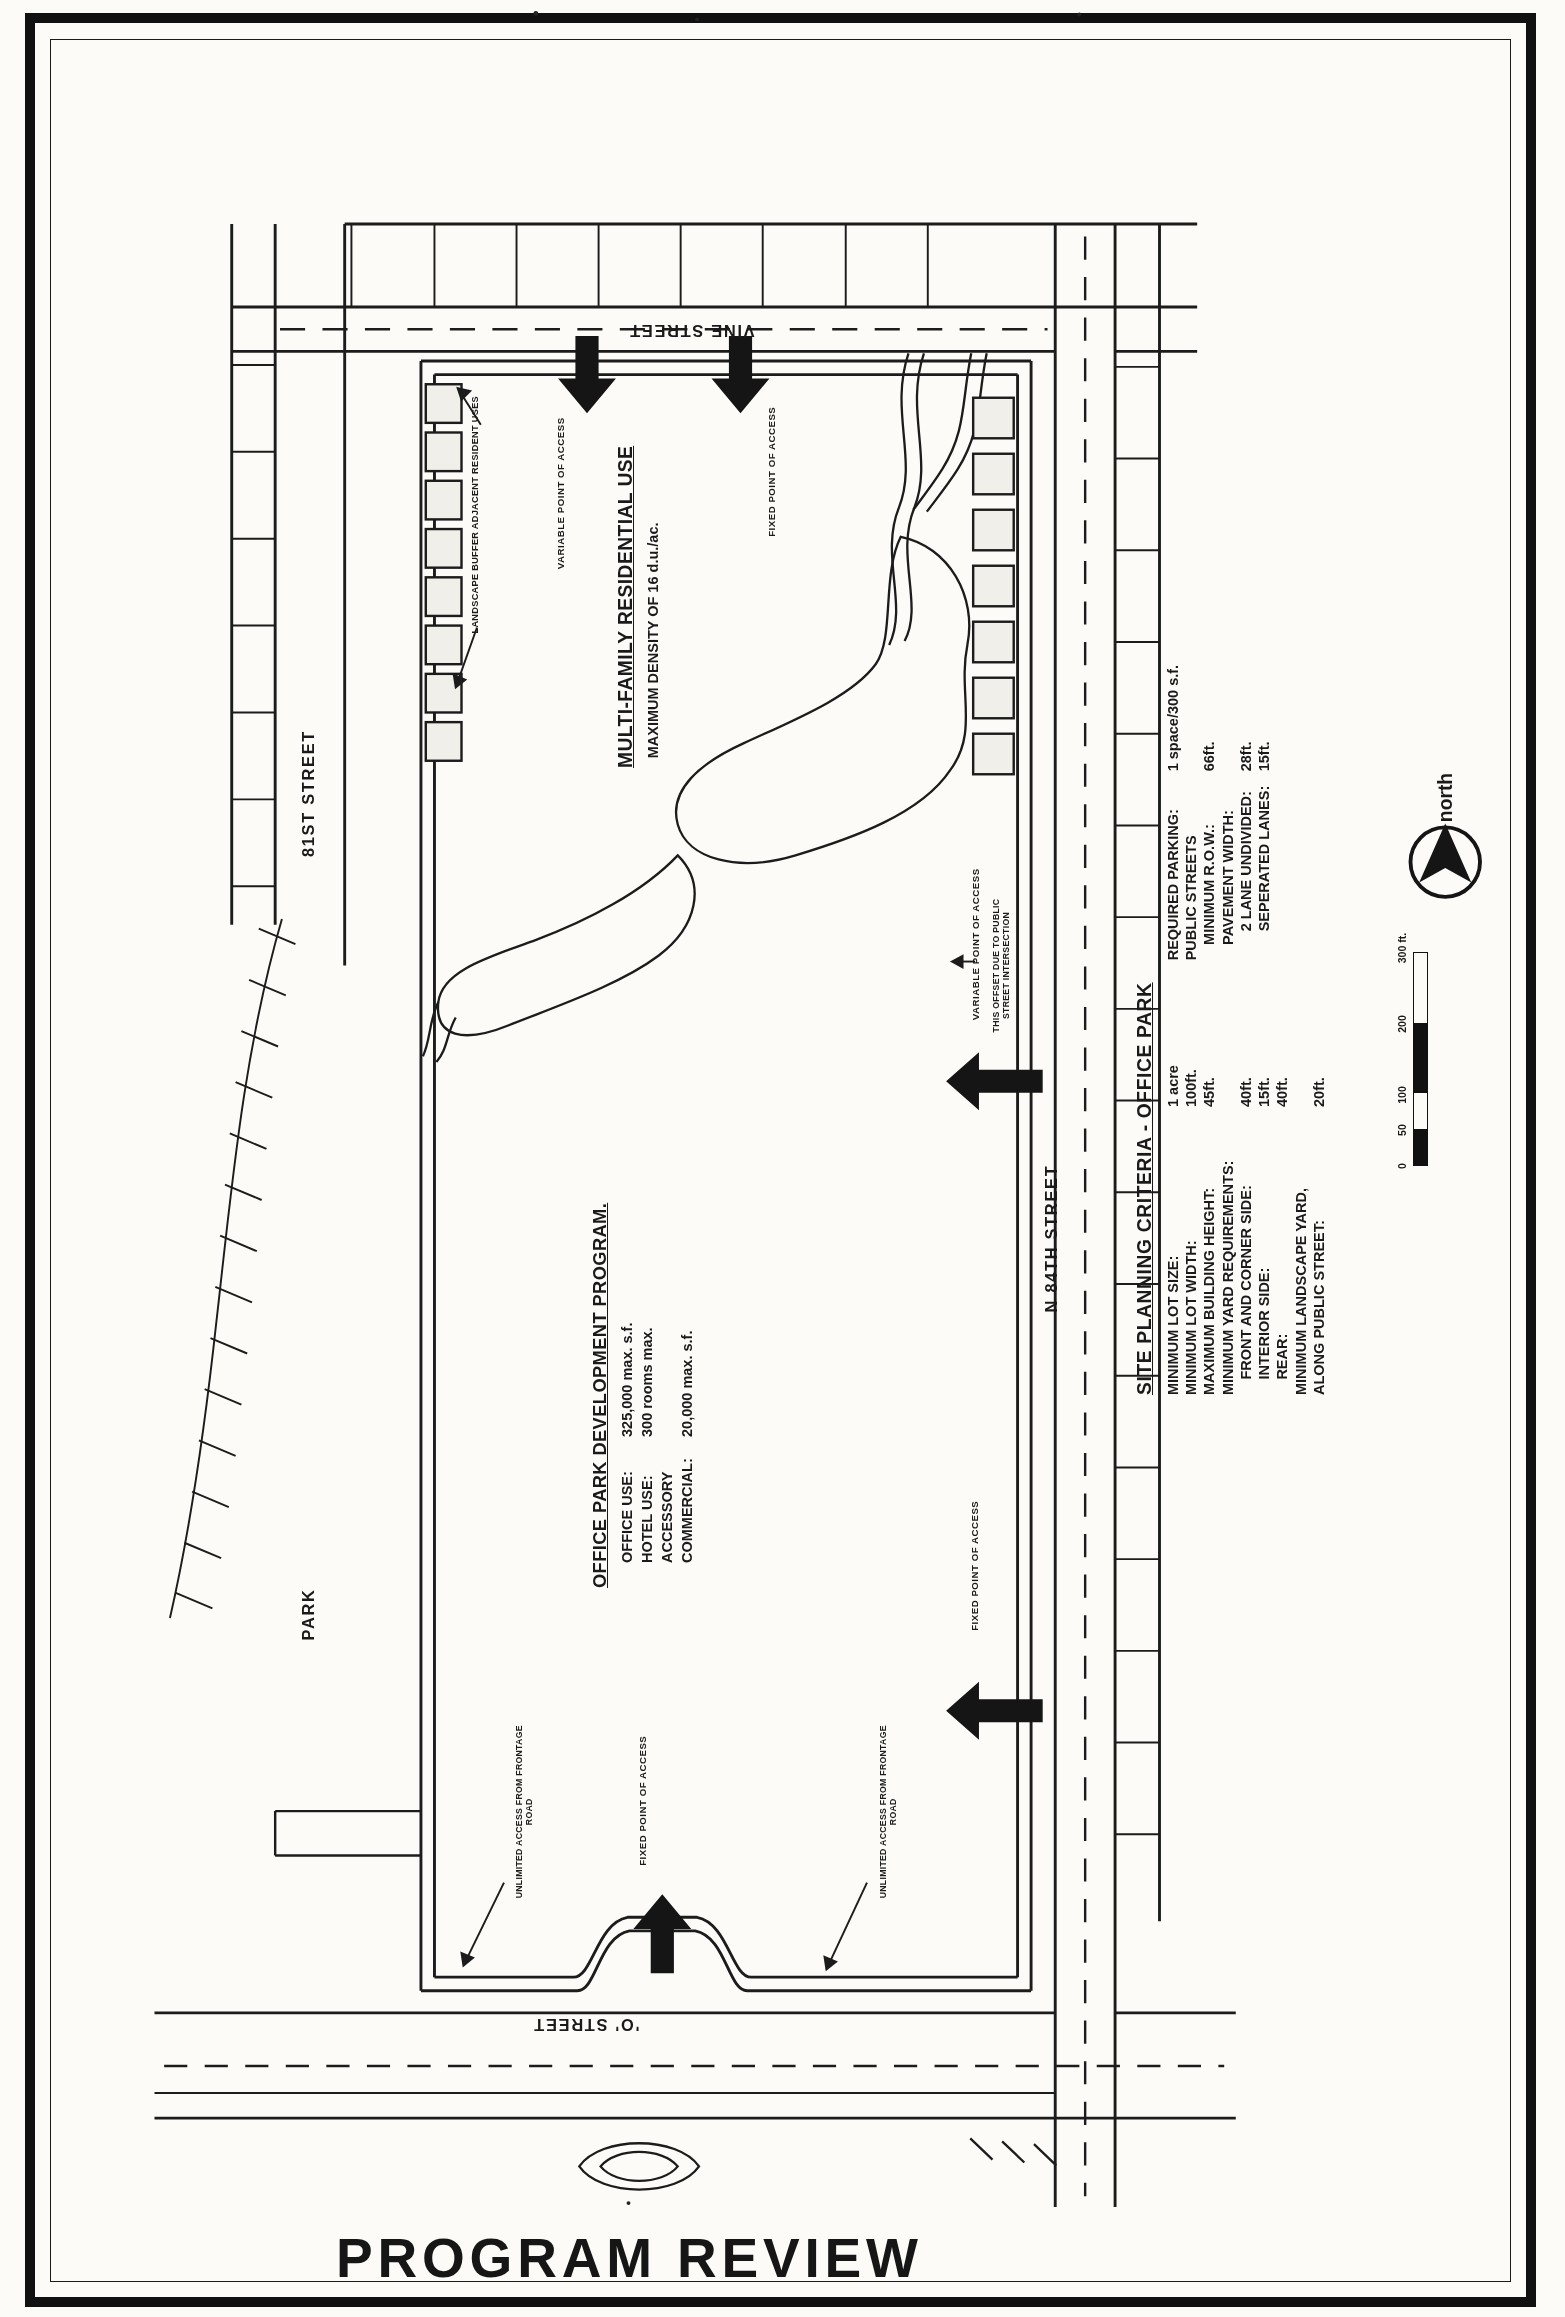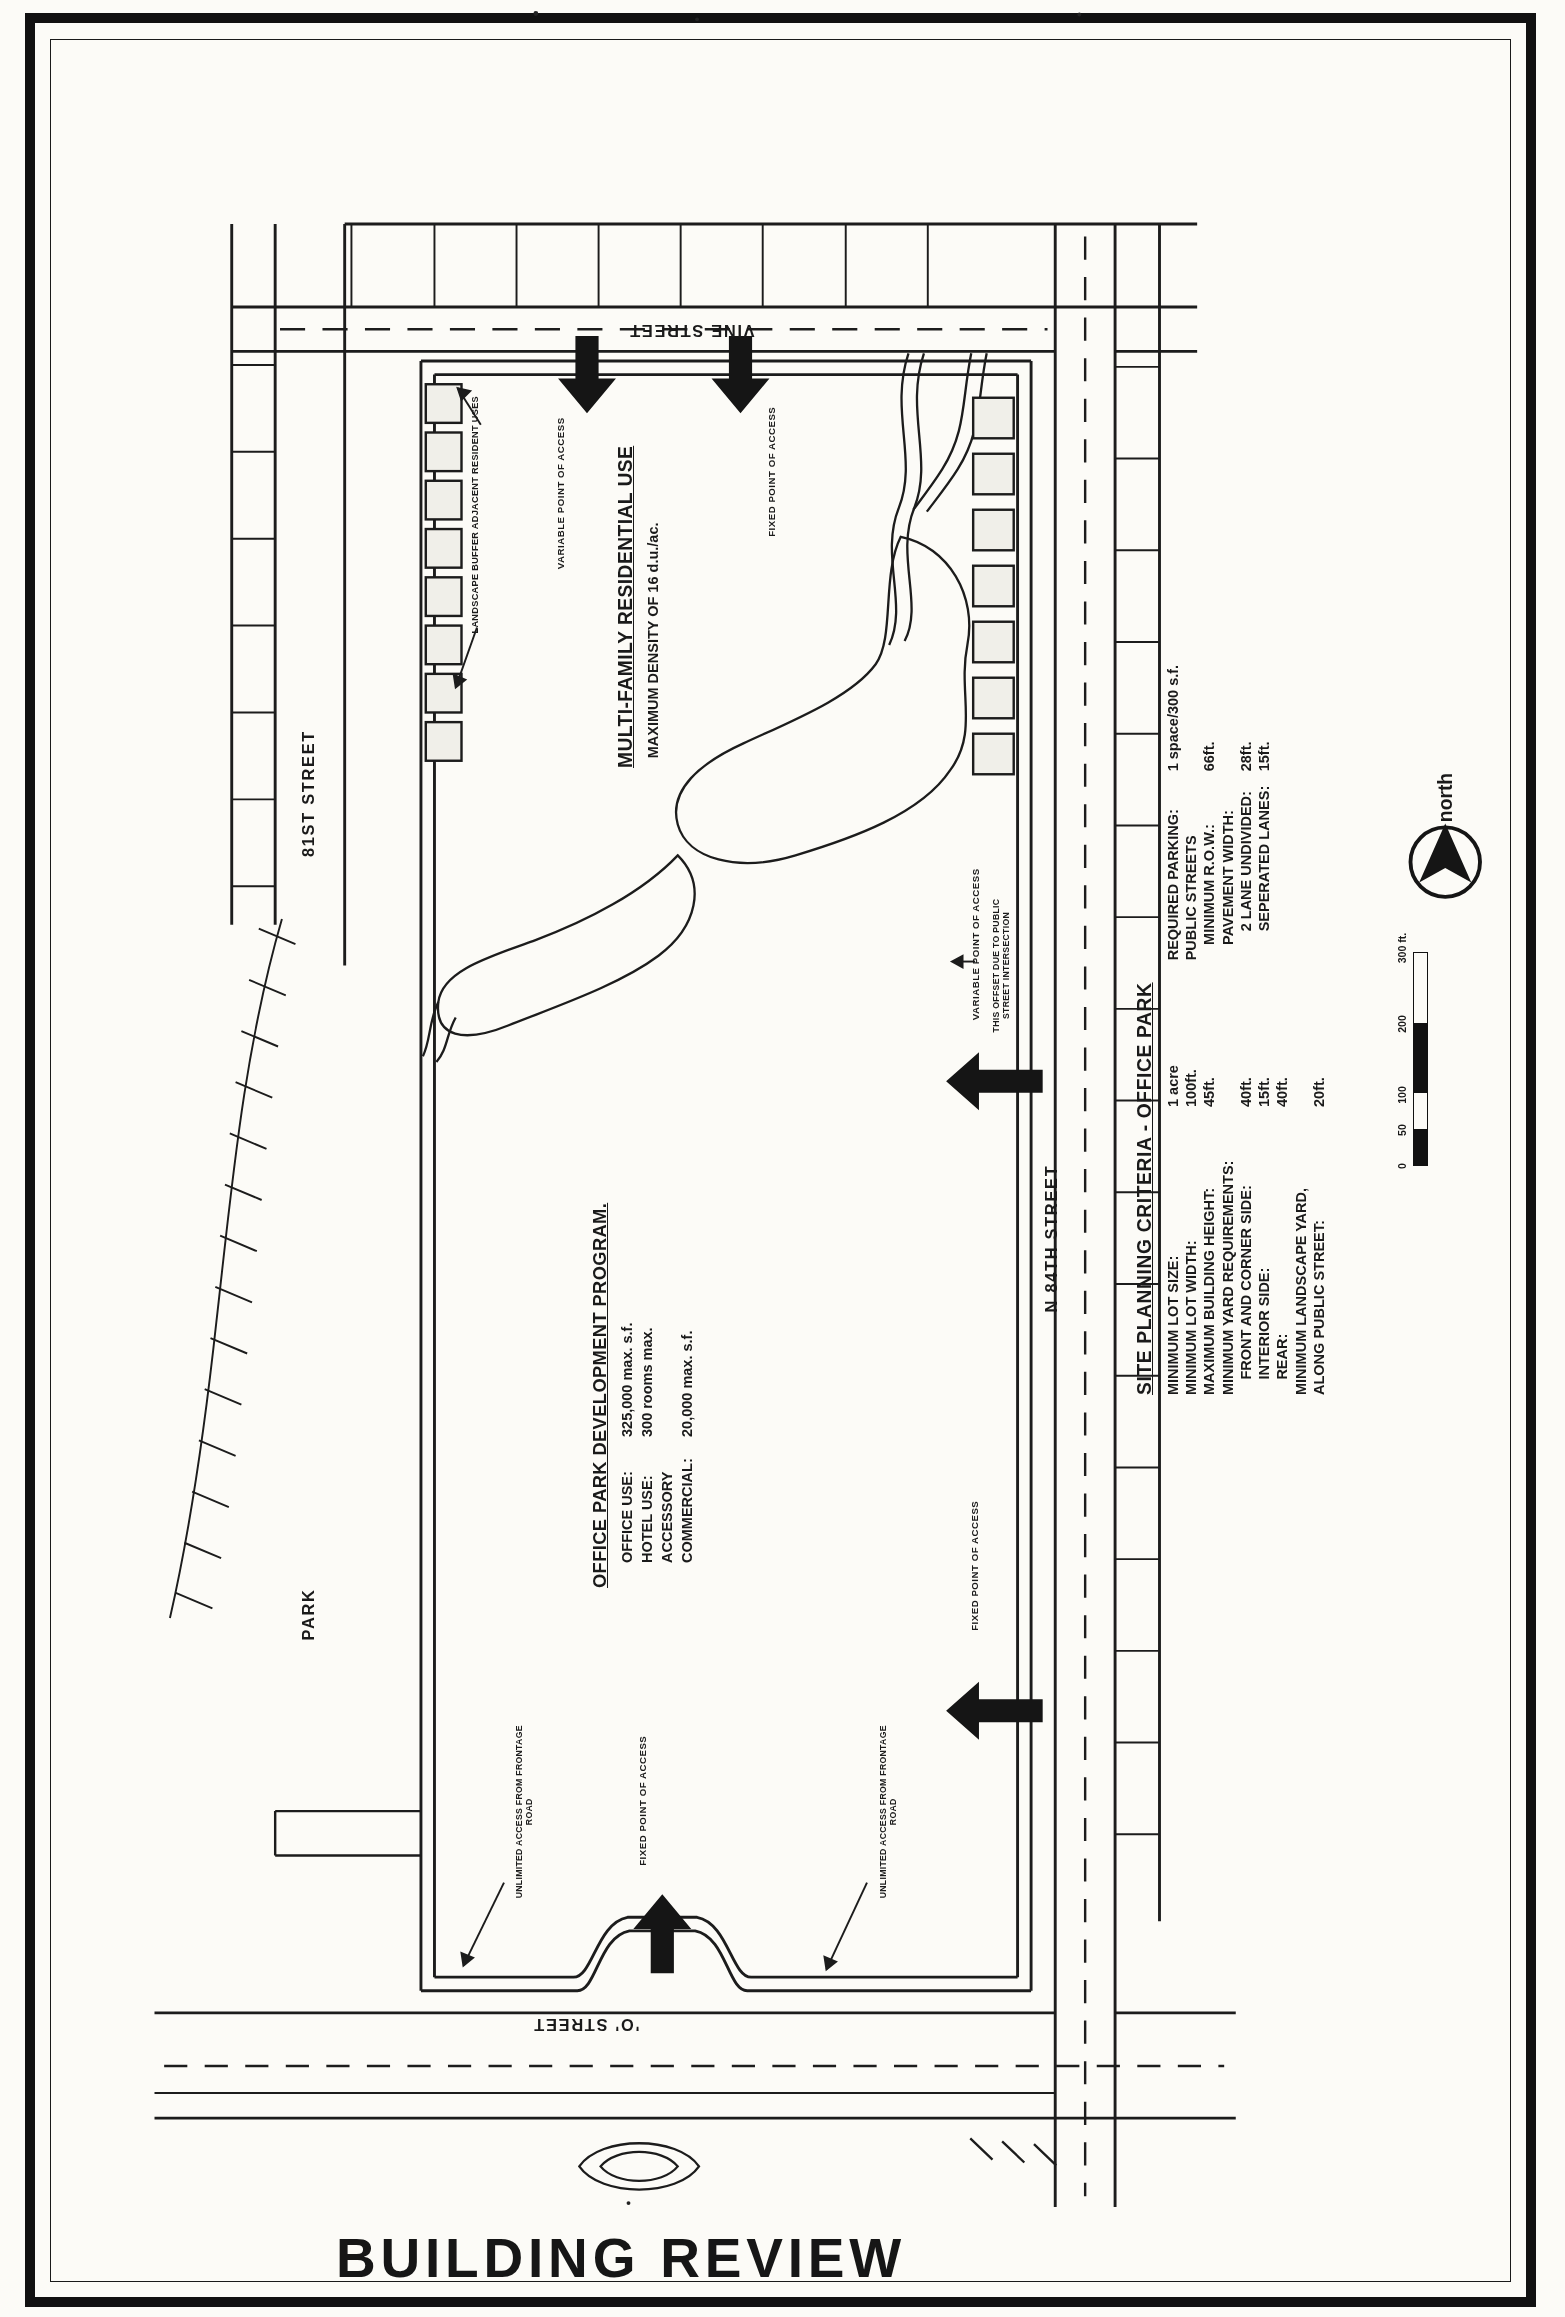--- a/index.html
+++ b/index.html
@@ -248,16 +248,16 @@
     <span class="sb-num" style="left:142px;">200</span>
     <span class="sb-num" style="left:218px;">300 ft.</span>
     <div class="sb-bar">
       <div class="sb-seg sb-b" style="width:36px;"></div>
       <div class="sb-seg sb-w" style="width:36px;"></div>
       <div class="sb-seg sb-b" style="width:70px;"></div>
       <div class="sb-seg sb-w" style="width:68px;"></div>
     </div>
   </div>
 
-  <div class="big-title">BUILDING REVIEW</div>
+  <div class="big-title">PROGRAM REVIEW</div>
 
 </div>
 
 
 </body></html>

